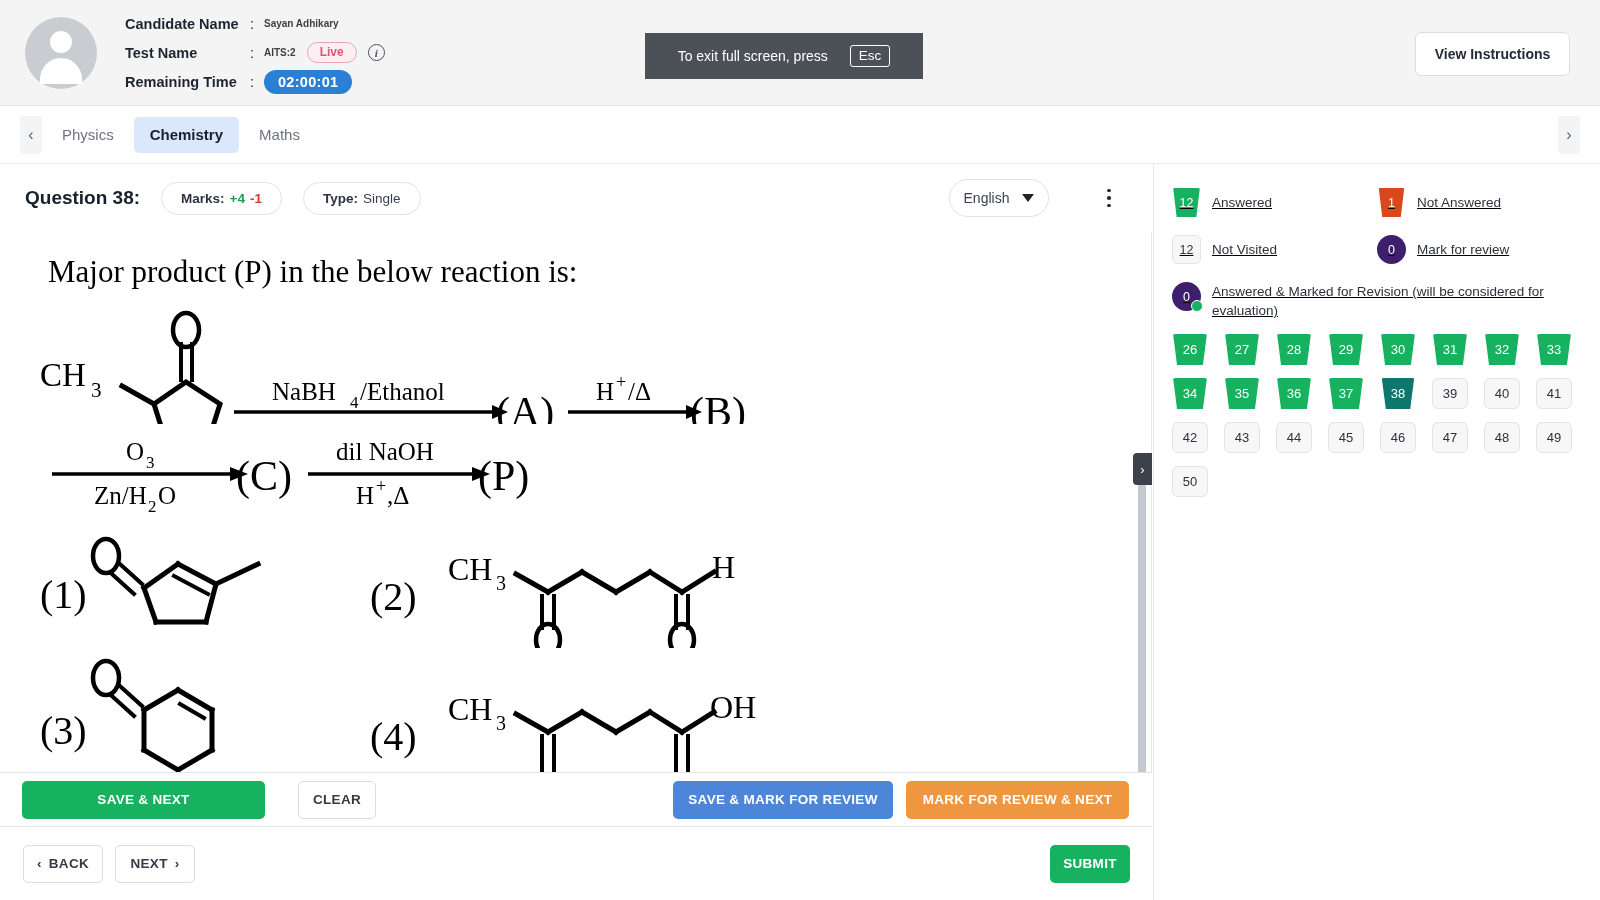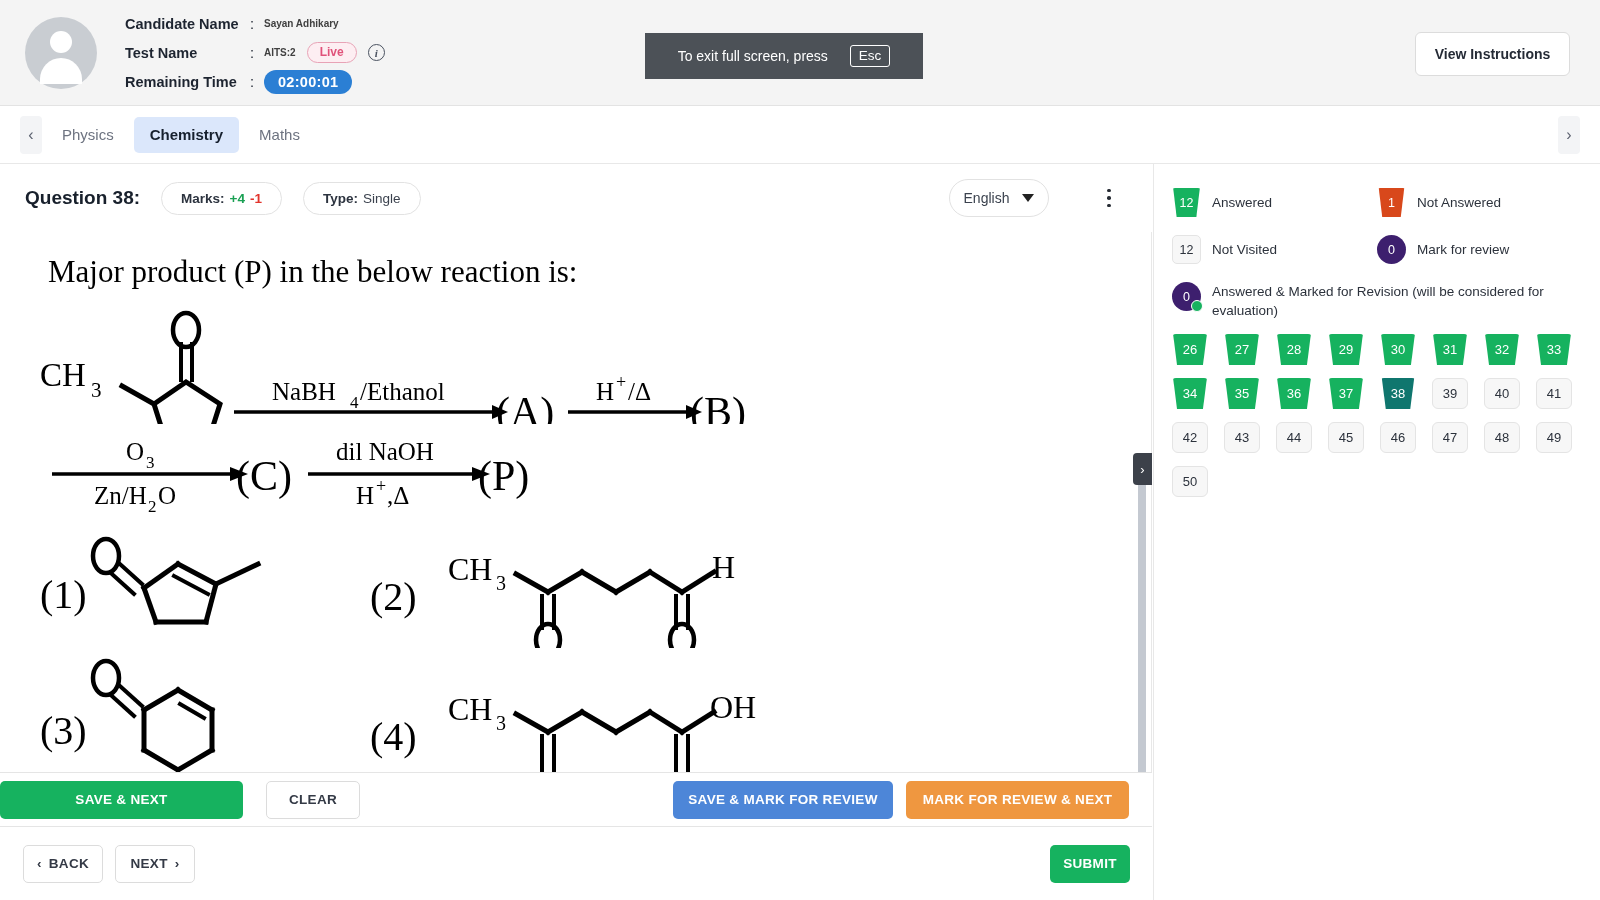--- a/index.html
+++ b/index.html
@@ -147,39 +147,39 @@
   .actionbar {
     position:absolute; left:0; top:772px; width:1152px; height:55px;
     border-top:1px solid #e5e5e5; border-bottom:1px solid #e5e5e5;
     background:#fff; display:flex; align-items:center;
   }
   .btn {
     border-radius:5px; font-size:13.5px; font-weight:700; letter-spacing:.3px;
     display:flex; align-items:center; justify-content:center; cursor:pointer;
     border:1px solid transparent;
   }
-  .btn-save { width:243px; height:38px; background:#16b25f; color:#fff; }
-  .btn-clear { margin-left:23px; width:94px; height:38px; background:#fff; color:#343a46; border-color:#dcdcdc; font-weight:600; }
+  .btn-save { margin-left:22px; width:243px; height:38px; background:#16b25f; color:#fff; }
+  .btn-clear { margin-left:33px; width:78px; height:38px; background:#fff; color:#343a46; border-color:#dcdcdc; font-weight:600; }
   .btn-smr { position:absolute; left:673px; width:220px; height:38px; background:#4d86d8; color:#fff; }
   .btn-mrn { position:absolute; left:906px; width:223px; height:38px; background:#ef9740; color:#fff; }
 
   .navbar-bottom {
     position:absolute; left:0; top:827px; width:1152px; height:73px;
     background:#fff; display:flex; align-items:center;
   }
   .btn-back { margin-left:23px; width:80px; height:38px; background:#fff; color:#343a46; border-color:#dcdcdc; font-weight:600; gap:7px; }
   .btn-next { margin-left:12px; width:80px; height:38px; background:#fff; color:#343a46; border-color:#dcdcdc; font-weight:600; gap:7px; }
   .btn-submit { position:absolute; right:22px; width:80px; height:38px; background:#16b25f; color:#fff; }
 
   
   .rpanel {
     position:absolute; left:1153px; top:164px; width:447px; height:736px;
     background:#fff; border-left:1px solid #e8e8e8;
   }
-  .legend { padding:24px 18px 0 18px; }
+  .legend { padding:24px 18px 0 18px;text-decoration:underline; }
   .legend-row { display:flex; margin-bottom:18px; }
   .legend-cell { display:flex; align-items:center; width:208px; gap:11px; }
   .badge-trap-up {
     width:29px; height:29px; background:#16b25f; color:#fff;
     font-size:12.5px; display:flex; align-items:center; justify-content:center;
     clip-path: polygon(4% 0, 96% 0, 84% 100%, 16% 100%);
     border-radius:3px;
   }
   .badge-trap-down {
     width:29px; height:29px; background:#d8481b; color:#fff;

